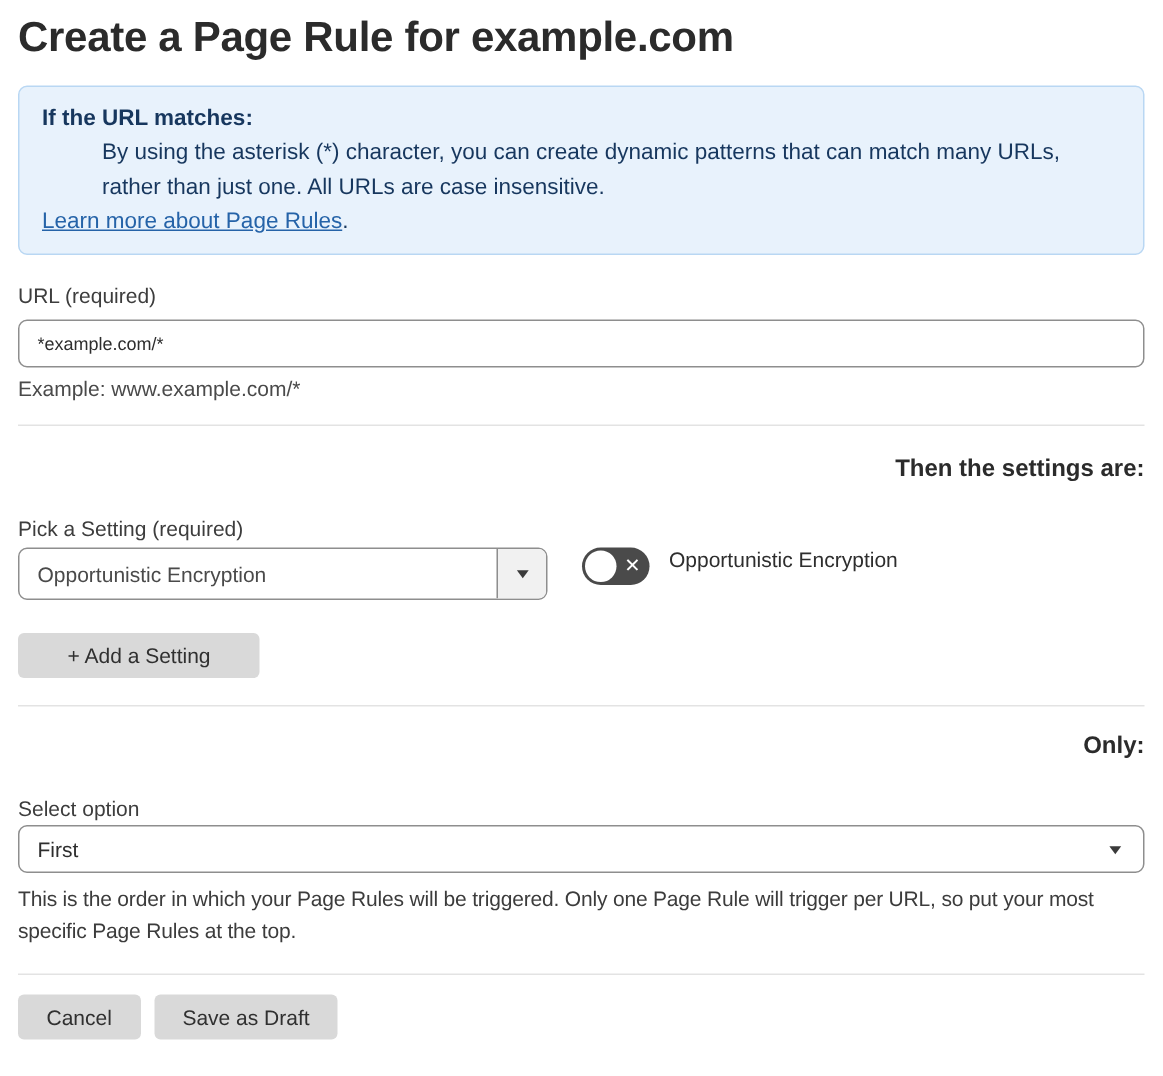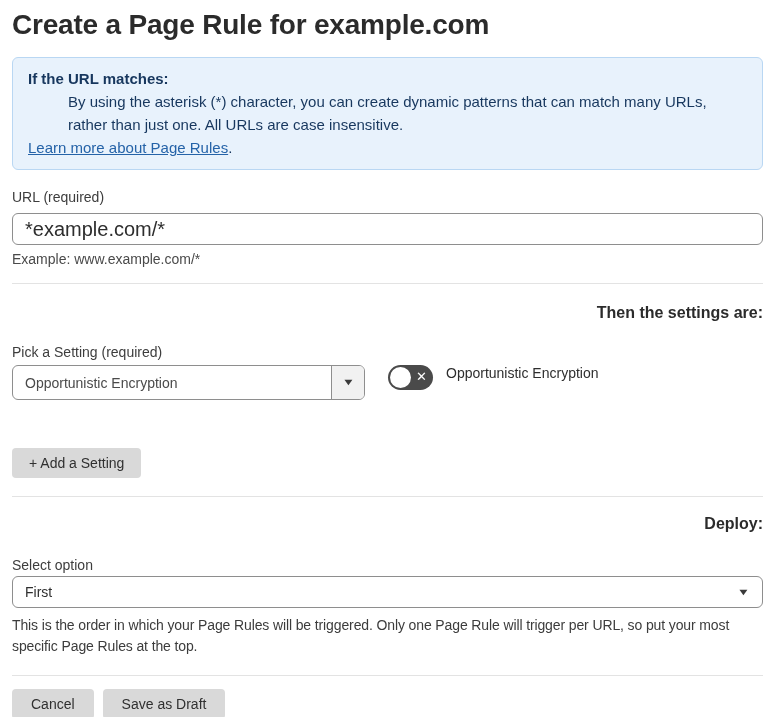--- a/index.html
+++ b/index.html
@@ -43,21 +43,21 @@
 
   .field-label { margin-top: 19px; font-size: 14px; color: #3d3d3d; line-height: 16px; }
   .text-input {
     margin-top: 8px;
     display: block;
     width: 100%;
     height: 32px;
     border: 1px solid #8e8e8e;
     border-radius: 6px;
     padding: 0 12px;
-    font-size: 20px;
+    font-size: 12px;
     font-family: inherit;
     color: #2e2e2e;
     background: #fff;
     outline: none;
   }
   .field-helper { margin-top: 6px; font-size: 14px; color: #4a4a4a; line-height: 16px; }
 
   .divider { border: none; border-top: 1px solid #e3e3e3; margin: 16px 0 0 0; height: 0; }
   .divider-2 { margin-top: 18px; }
   .divider-3 { margin-top: 18px; }
@@ -134,21 +134,21 @@
   .btn {
     font-family: inherit;
     font-size: 14px;
     border: none;
     border-radius: 4px;
     height: 30px;
     cursor: pointer;
     line-height: 28px;
   }
   .btn-gray { background: #d9d9d9; color: #303030; }
-  .add-setting-btn { margin-top: 48px; padding: 0 17px; display: inline-block; }
+  .add-setting-btn { margin-top: 22px; padding: 0 33px; display: inline-block; }
 
   .order-select {
     position: relative;
     margin-top: 3px;
     height: 32px;
     border: 1px solid #8e8e8e;
     border-radius: 6px;
     display: flex;
     align-items: center;
     padding: 4px 12px;
@@ -208,21 +208,21 @@
       <span class="toggle-knob"></span>
       <span class="toggle-x">✕</span>
     </div>
     <span class="toggle-label">Opportunistic Encryption</span>
   </div>
 
   <button class="btn btn-gray add-setting-btn">+ Add a Setting</button>
 
   <hr class="divider divider-2">
 
-  <div class="section-heading order-heading">Deploy:</div>
+  <div class="section-heading order-heading">Only:</div>
 
   <div class="field-label select-label">Select option</div>
 
   <div class="order-select">
     <span>First</span>
     <span class="caret order-caret">▼</span>
   </div>
 
   <div class="order-helper">This is the order in which your Page Rules will be triggered. Only one Page Rule will trigger per URL, so put your most specific Page Rules at the top.</div>
 

